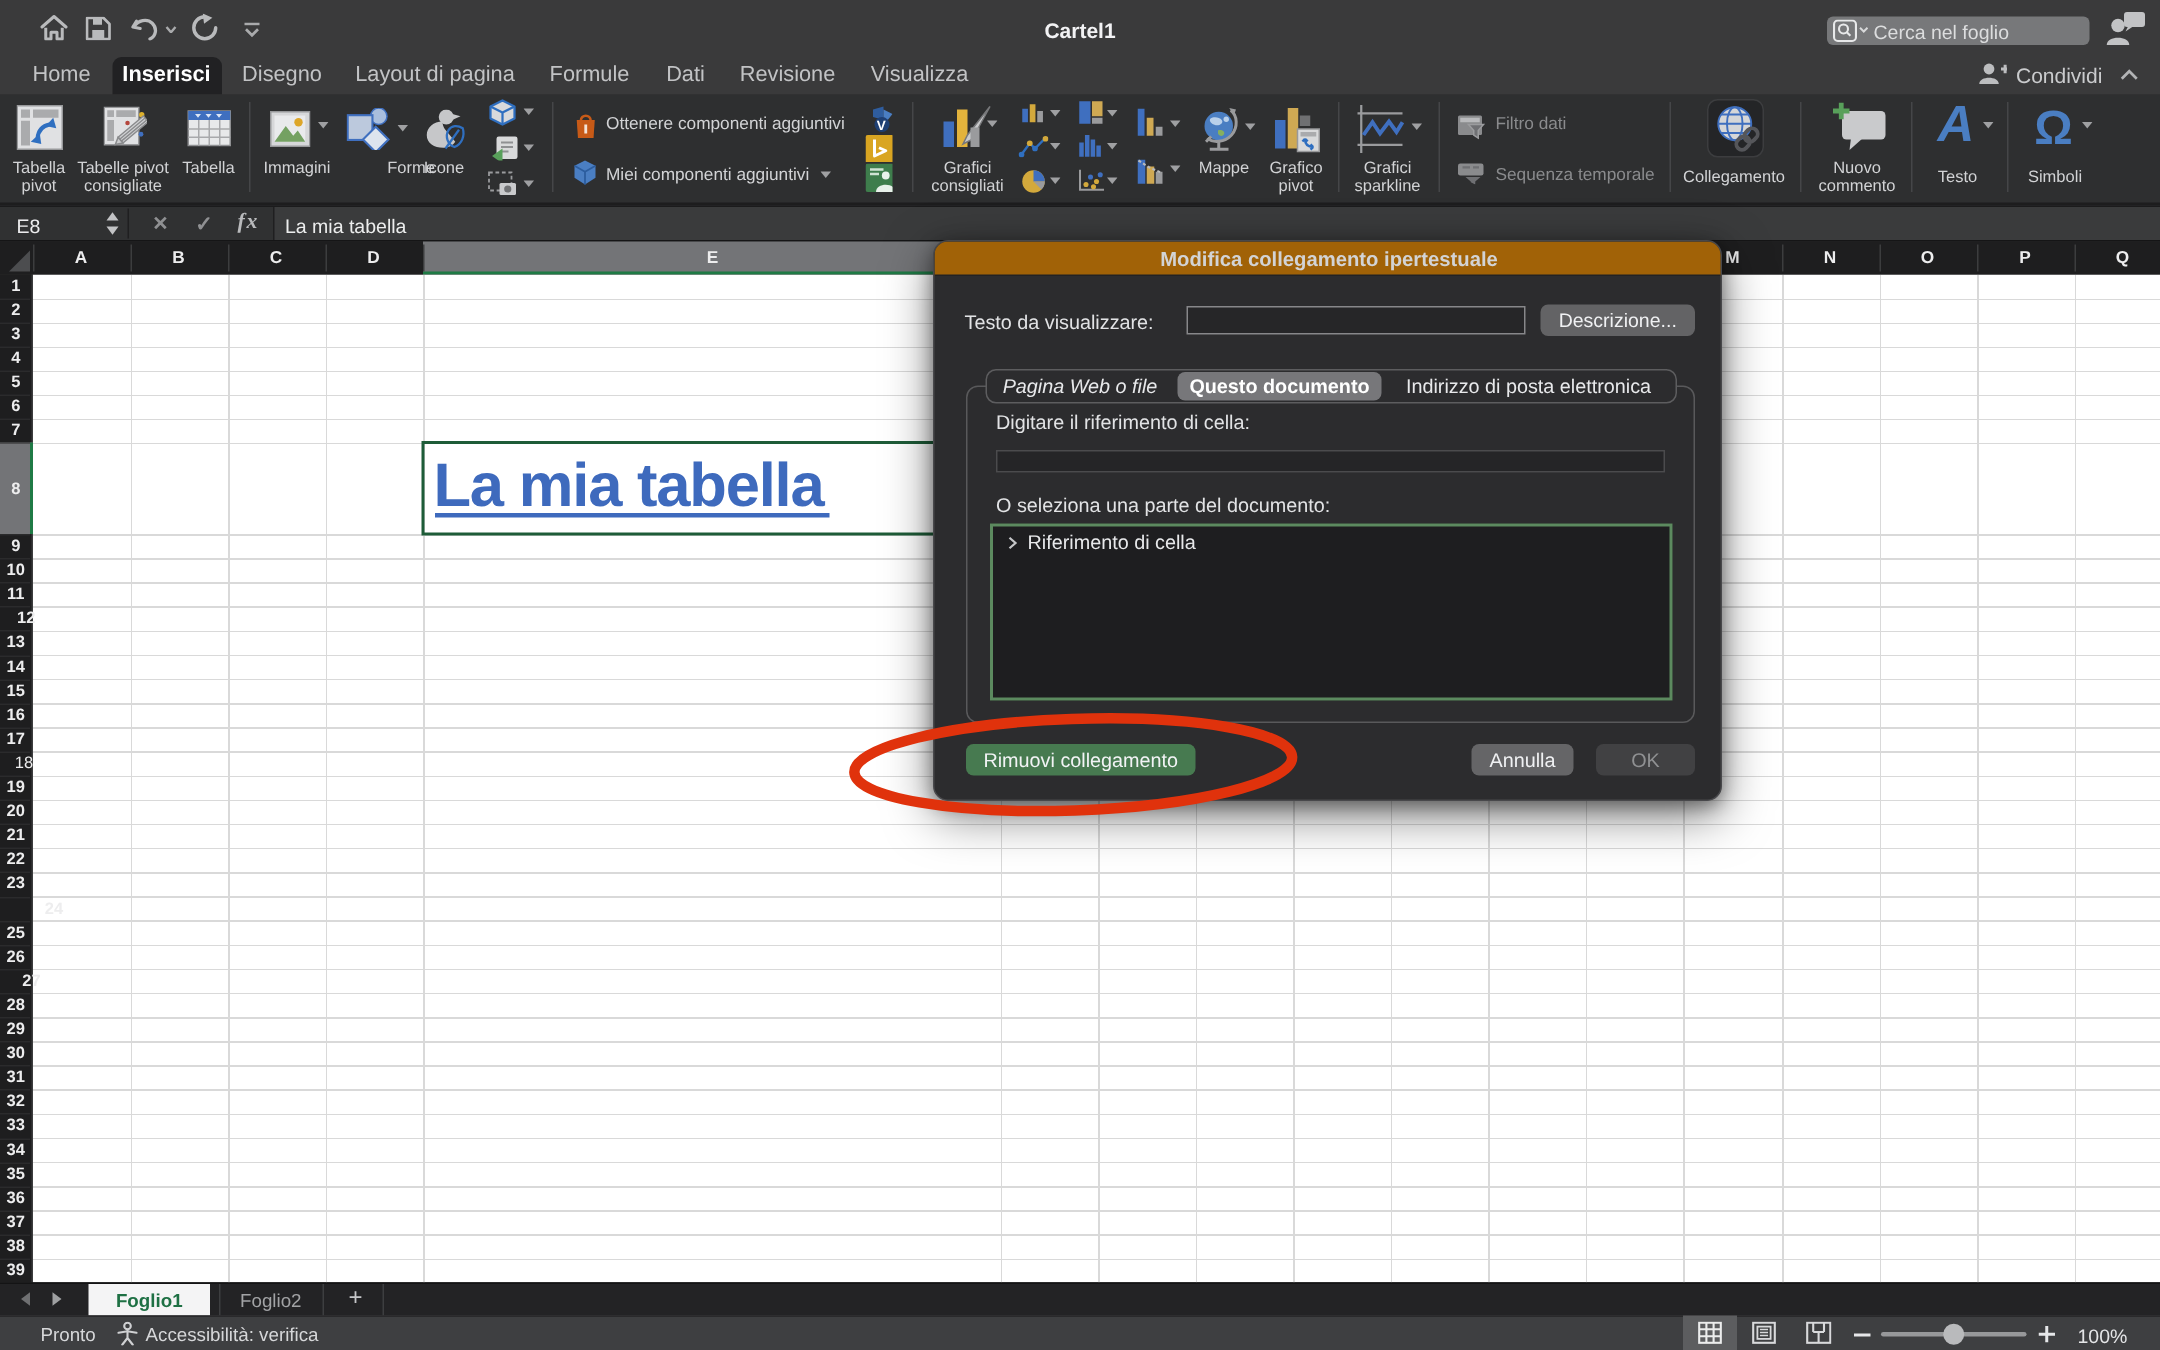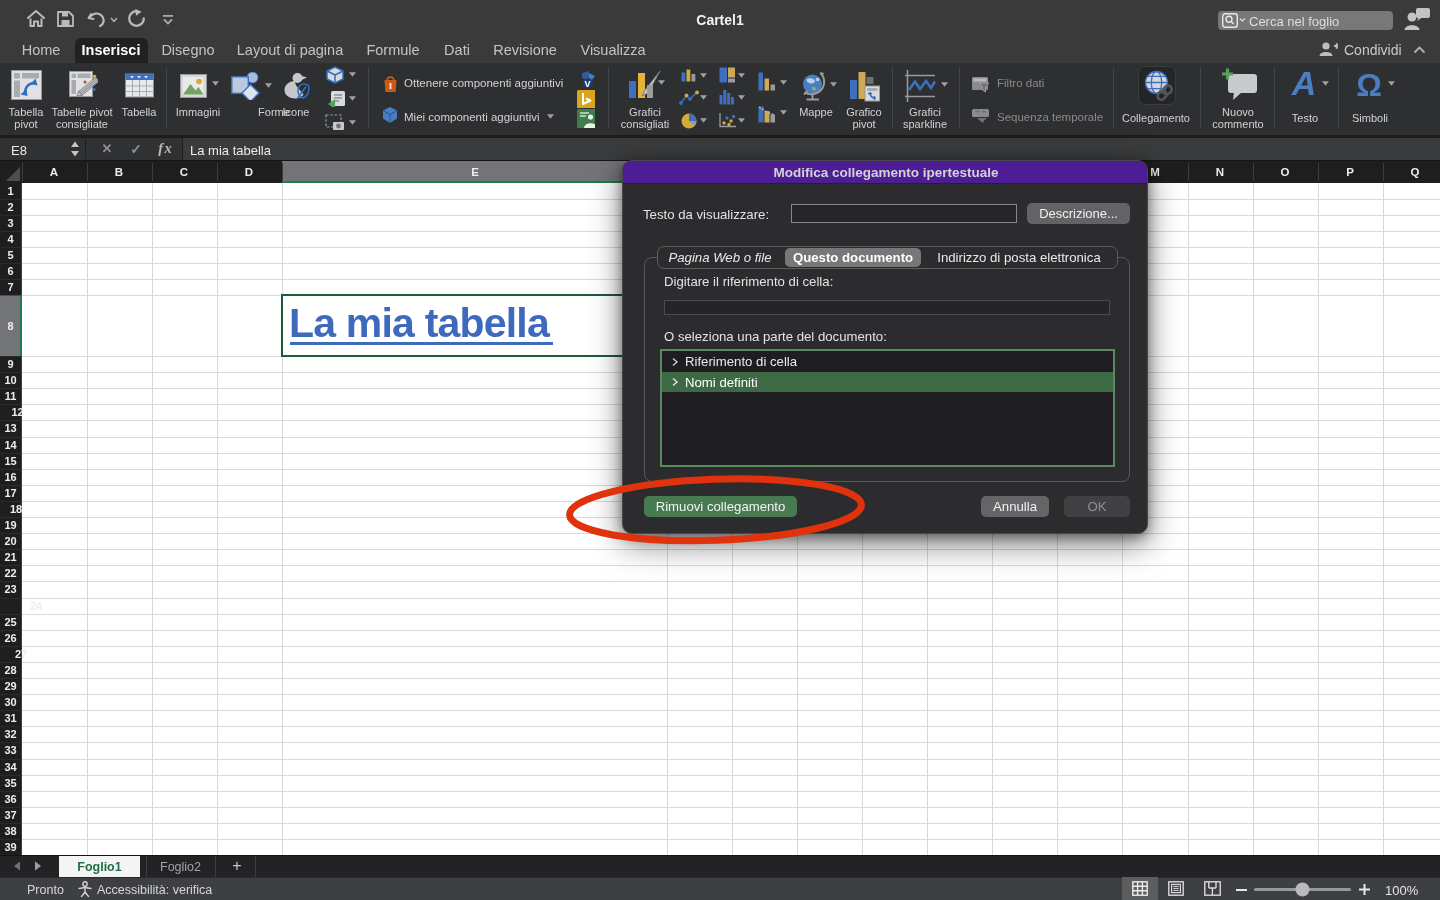--- a/index.html
+++ b/index.html
@@ -456,21 +456,21 @@
 <div class="ab" style="left:0px;top:295px;width:21px;height:61px;color:#ededee;font-size:11px;font-weight:bold;display:flex;align-items:center;justify-content:center;">8</div>
 <div class="ab" style="left:0px;top:356px;width:21px;height:16.100000000000023px;color:#ededee;font-size:11px;font-weight:bold;display:flex;align-items:center;justify-content:center;">9</div>
 <div class="ab" style="left:0px;top:372.1px;width:21px;height:16.099999999999966px;color:#ededee;font-size:11px;font-weight:bold;display:flex;align-items:center;justify-content:center;">10</div>
 <div class="ab" style="left:0px;top:388.2px;width:21px;height:16.100000000000023px;color:#ededee;font-size:11px;font-weight:bold;display:flex;align-items:center;justify-content:center;">11</div>
 <div class="ab" style="left:0px;top:404.3px;width:35px;height:16.099999999999966px;color:#ededee;font-size:11px;font-weight:bold;display:flex;align-items:center;justify-content:center;">12</div>
 <div class="ab" style="left:0px;top:420.4px;width:21px;height:16.100000000000023px;color:#ededee;font-size:11px;font-weight:bold;display:flex;align-items:center;justify-content:center;">13</div>
 <div class="ab" style="left:0px;top:436.5px;width:21px;height:16.100000000000023px;color:#ededee;font-size:11px;font-weight:bold;display:flex;align-items:center;justify-content:center;">14</div>
 <div class="ab" style="left:0px;top:452.6px;width:21px;height:16.099999999999966px;color:#ededee;font-size:11px;font-weight:bold;display:flex;align-items:center;justify-content:center;">15</div>
 <div class="ab" style="left:0px;top:468.7px;width:21px;height:16.100000000000023px;color:#ededee;font-size:11px;font-weight:bold;display:flex;align-items:center;justify-content:center;">16</div>
 <div class="ab" style="left:0px;top:484.8px;width:21px;height:16.099999999999966px;color:#ededee;font-size:11px;font-weight:bold;display:flex;align-items:center;justify-content:center;">17</div>
-<div class="ab" style="left:0px;top:500.9px;width:32px;height:16.100000000000023px;color:#ededee;font-size:11px;font-weight:bold;display:flex;align-items:center;justify-content:center;">18</div>
+<div class="ab" style="left:0px;top:500.9px;width:32px;height:16.100000000000023px;color:#ededee;font-size:11px;font-weight:normal;display:flex;align-items:center;justify-content:center;">18</div>
 <div class="ab" style="left:0px;top:517.0px;width:21px;height:16.100000000000023px;color:#ededee;font-size:11px;font-weight:bold;display:flex;align-items:center;justify-content:center;">19</div>
 <div class="ab" style="left:0px;top:533.1px;width:21px;height:16.100000000000023px;color:#ededee;font-size:11px;font-weight:bold;display:flex;align-items:center;justify-content:center;">20</div>
 <div class="ab" style="left:0px;top:549.2px;width:21px;height:16.09999999999991px;color:#ededee;font-size:11px;font-weight:bold;display:flex;align-items:center;justify-content:center;">21</div>
 <div class="ab" style="left:0px;top:565.3px;width:21px;height:16.100000000000023px;color:#ededee;font-size:11px;font-weight:bold;display:flex;align-items:center;justify-content:center;">22</div>
 <div class="ab" style="left:0px;top:581.4px;width:21px;height:16.100000000000023px;color:#ededee;font-size:11px;font-weight:bold;display:flex;align-items:center;justify-content:center;">23</div>
 <div class="ab" style="left:0px;top:597.5px;width:21px;height:16.100000000000023px;color:#ededee;font-size:11px;font-weight:bold;display:flex;align-items:center;justify-content:center;padding-left:36px;">24</div>
 <div class="ab" style="left:0px;top:613.6px;width:21px;height:16.100000000000023px;color:#ededee;font-size:11px;font-weight:bold;display:flex;align-items:center;justify-content:center;">25</div>
 <div class="ab" style="left:0px;top:629.7px;width:21px;height:16.09999999999991px;color:#ededee;font-size:11px;font-weight:bold;display:flex;align-items:center;justify-content:center;">26</div>
 <div class="ab" style="left:0px;top:645.8px;width:42px;height:16.100000000000023px;color:#ededee;font-size:11px;font-weight:bold;display:flex;align-items:center;justify-content:center;">27</div>
 <div class="ab" style="left:0px;top:661.9px;width:21px;height:16.100000000000023px;color:#ededee;font-size:11px;font-weight:bold;display:flex;align-items:center;justify-content:center;">28</div>
@@ -564,45 +564,39 @@
 <div class="ab" style="left:1236px;top:889px;width:11px;height:2px;background:#e6e7e9;"></div>
 <div class="ab" style="left:1254px;top:888px;width:97px;height:3px;background:#97989a;border-radius:2px;"></div>
 <svg class="ab" style="left:1295px;top:882px;" width="15" height="15" viewBox="0 0 15 15">
     <circle cx="7.5" cy="7.5" r="7" fill="#b9babc"></circle>
   </svg>
 <svg class="ab" style="left:1359px;top:884px;" width="11" height="11" viewBox="0 0 11 11">
     <path d="M5.5 0 V11 M0 5.5 H11" stroke="#e6e7e9" stroke-width="2"></path>
   </svg>
 <div class="ab" style="left:1385px;top:883px;font-size:13px;color:#e4e5e7;">100%</div>
 <div class="ab" style="left:622px;top:160px;width:526px;height:374px;background:#2c2c2e;border:1px solid #48484b;border-radius:10px;box-shadow:0 10px 32px rgba(0,0,0,.5),0 3px 12px rgba(0,0,0,.38);overflow:hidden;">
-    <div class="ab" style="left:0px;top:0px;width:526px;height:23px;background:#4c1d95;border-bottom:1px solid #222224;display:flex;align-items:center;justify-content:center;font-size:13.5px;font-weight:bold;color:#d2d3d5;">Modifica collegamento ipertestuale</div>
+    <div class="ab" style="left:0px;top:0px;width:526px;height:23px;background:#a16207;border-bottom:1px solid #222224;display:flex;align-items:center;justify-content:center;font-size:13.5px;font-weight:bold;color:#d2d3d5;">Modifica collegamento ipertestuale</div>
     <div class="ab" style="left:20px;top:46px;font-size:13.2px;color:#e2e3e5;">Testo da visualizzare:</div>
     <div class="ab" style="left:168px;top:43px;width:226px;height:19px;background:#262628;border:1px solid #87878a;"></div>
     <div class="ab" style="left:404px;top:42px;width:103px;height:21px;background:#636365;border-radius:5px;display:flex;align-items:center;justify-content:center;font-size:13px;color:#f0f1f3;">Descrizione...</div>
     <div class="ab" style="left:21px;top:96px;width:486px;height:225px;border:1px solid #59595b;border-radius:8px;"></div>
     <div class="ab" style="left:34px;top:85px;width:461px;height:23px;background:#2c2c2e;border:1px solid #5d5d5f;border-radius:7px;"></div>
     <div class="ab" style="left:162px;top:87px;width:136px;height:19px;background:#77777a;border-radius:5px;"></div>
     <div class="ab" style="left:97px;top:89px;transform:translateX(-50%);white-space:nowrap;font-size:13.2px;color:#e8e9eb;font-style:italic;">Pagina Web o file</div>
     <div class="ab" style="left:230px;top:89px;transform:translateX(-50%);white-space:nowrap;font-size:13.2px;font-weight:600;color:#ffffff;">Questo documento</div>
     <div class="ab" style="left:396px;top:89px;transform:translateX(-50%);white-space:nowrap;font-size:13.2px;color:#e8e9eb;">Indirizzo di posta elettronica</div>
     <div class="ab" style="left:41px;top:113px;font-size:13.2px;color:#e2e3e5;">Digitare il riferimento di cella:</div>
     <div class="ab" style="left:41px;top:139px;width:446px;height:15px;background:#252527;border:1px solid #4b4b4d;"></div>
     <div class="ab" style="left:41px;top:168px;font-size:13.2px;color:#e2e3e5;">O seleziona una parte del documento:</div>
     <div class="ab" style="left:37px;top:188px;width:455px;height:118px;background:#1e1e20;border:2px solid #5c8a5f;">
       <div class="ab" style="left:0px;top:0px;width:451px;height:21px;display:flex;align-items:center;">
         <svg width="8" height="10" style="margin-left:9px" viewBox="0 0 8 10">
           <path d="M2 1.5 L6 5 L2 8.5" fill="none" stroke="#c5c6c8" stroke-width="1.5"></path>
         </svg>
         <span style="font-size:13.2px;color:#e8e9eb;margin-left:6px;">Riferimento di cella</span>
       </div>
-      <div class="ab" style="left:0px;top:21px;width:451px;height:20px;background:#3d6a42;display:flex;align-items:center;">
-        <svg width="8" height="10" style="margin-left:9px" viewBox="0 0 8 10">
-          <path d="M2 1.5 L6 5 L2 8.5" fill="none" stroke="#dfe0e2" stroke-width="1.5"></path>
-        </svg>
-        <span style="font-size:13.2px;color:#ffffff;margin-left:6px;">Nomi definiti</span>
-      </div>
     </div>
     <div class="ab" style="left:21px;top:335px;width:153px;height:21px;background:#477a50;border-radius:5px;display:flex;align-items:center;justify-content:center;font-size:13.2px;color:#f2f3f5;">Rimuovi collegamento</div>
     <div class="ab" style="left:358px;top:335px;width:68px;height:21px;background:#656567;border-radius:5px;display:flex;align-items:center;justify-content:center;font-size:13.2px;color:#f0f1f3;">Annulla</div>
     <div class="ab" style="left:441px;top:335px;width:66px;height:21px;background:#414143;border-radius:5px;display:flex;align-items:center;justify-content:center;font-size:13.2px;color:#8f9092;">OK</div>
   </div>
 <svg class="ab" style="left:540px;top:455px;z-index:50;" width="360" height="115" viewBox="0 0 360 115">
     <ellipse cx="175.5" cy="54.8" rx="146" ry="30.5" fill="none" stroke="#e0320c" stroke-width="7" transform="rotate(-2 175.5 54.8)"></ellipse>
   </svg>
 </body></html>

